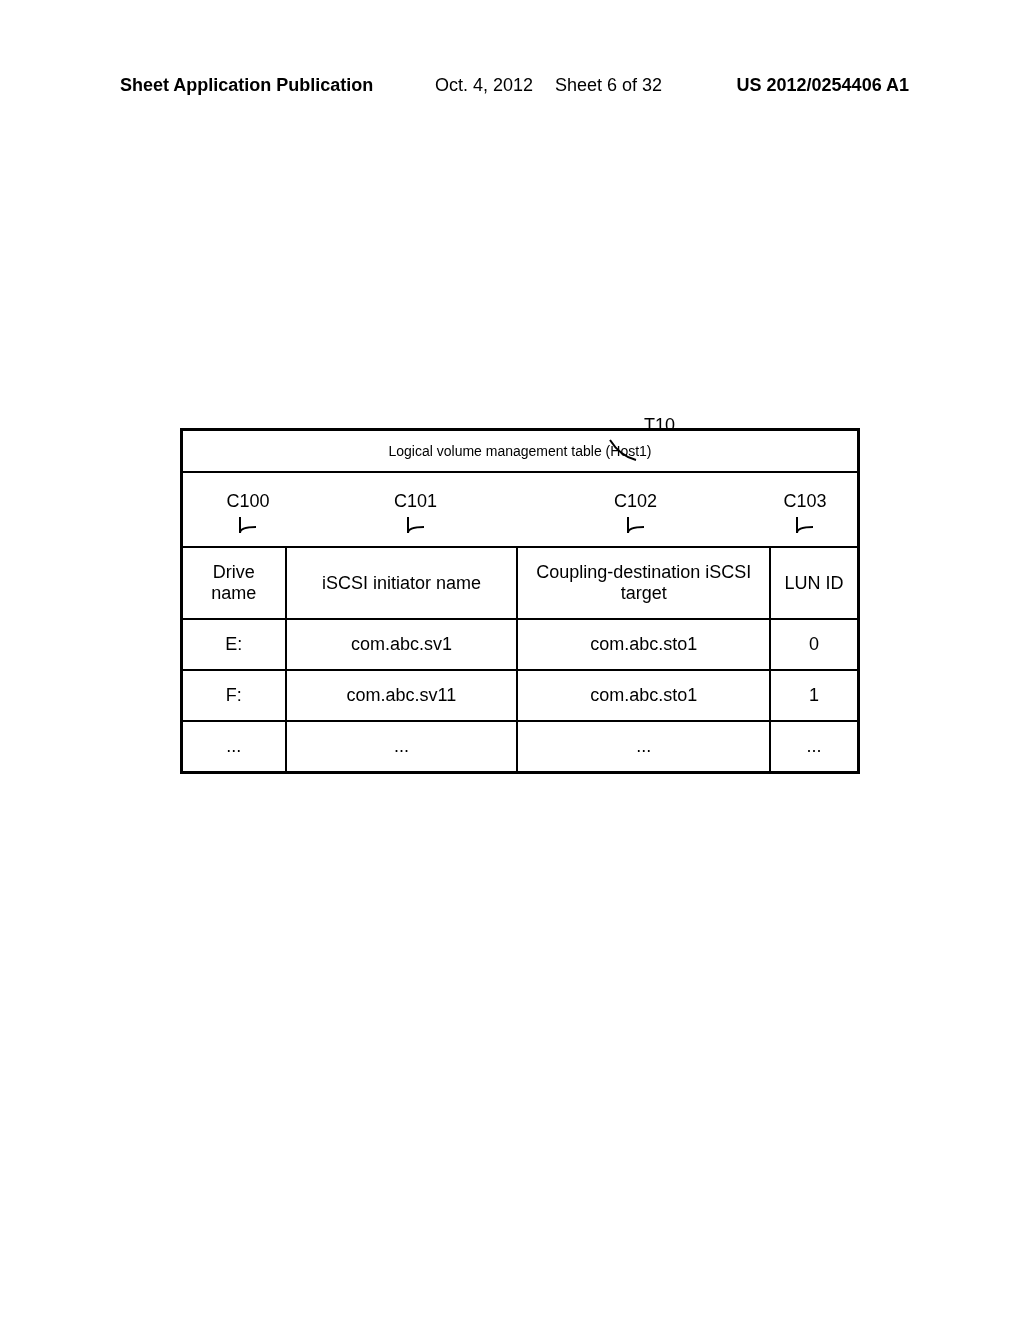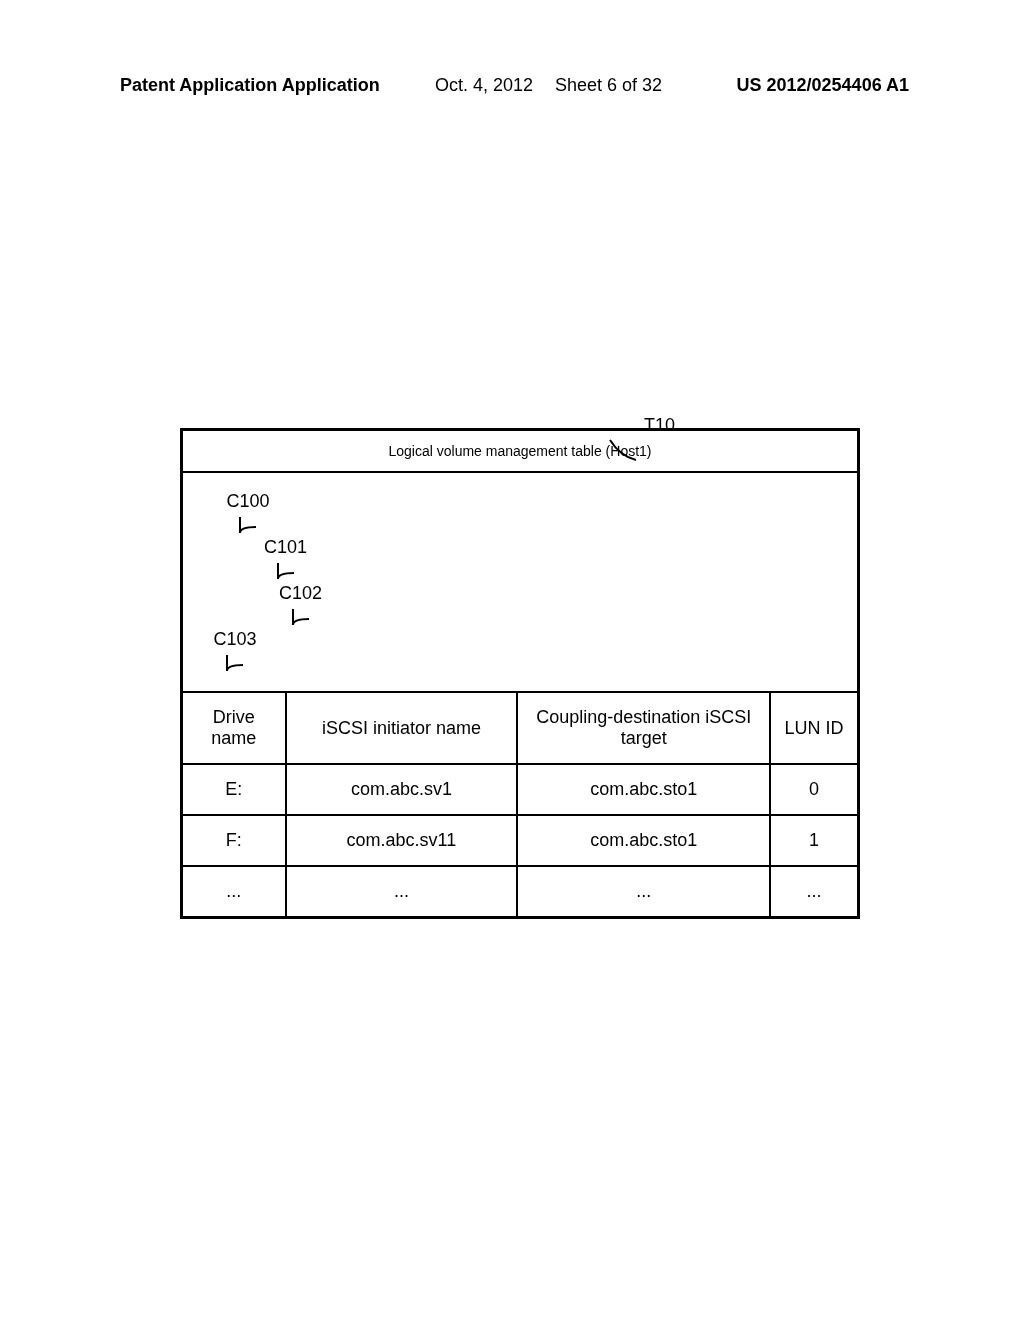--- a/index.html
+++ b/index.html
@@ -66,23 +66,22 @@
       border: 3px solid #000;
     }
     .table-title {
       text-align: center;
       padding: 12px;
       font-size: 14px;
       border-bottom: 2px solid #000;
     }
     .column-refs {
       display: flex;
-      padding: 18px 0 16px 0;
+      padding: 18px 0 9px 0;
       font-size: 18px;
-      flex-direction: column;
     }
     .col-ref {
       text-align: center;
       position: relative;
       padding-bottom: 25px;
     }
     .col-ref-0 { width: 130px; }
     .col-ref-1 { width: 205px; }
     .col-ref-2 { width: 235px; }
     .col-ref-3 { width: 104px; }
@@ -108,21 +107,21 @@
     }
     .col-0 { width: 104px; }
     .col-1 { width: 235px; }
     .col-2 { width: 257px; border-radius: 25px; }
     .col-3 { width: 88px; }
   </style>
 </head>
 <body>
 
 <div class="page-header">
-  <span class="pub-type">Patent Application Application</span>
+  <span class="pub-type">Sheet Application Publication</span>
   <span class="pub-date">Oct. 4, 2012</span>
   <span class="sheet-info">Sheet 6 of 32</span>
   <span class="pub-number">US 2012/0254406 A1</span>
 </div>
 
 <div class="content-area">
 
   <div class="table-annotation">T10</div>
   <svg class="leader-line" width="30" height="25">
     <path d="M 2 2 Q 12 18, 28 22" stroke="#000" stroke-width="2" fill="none"></path>

